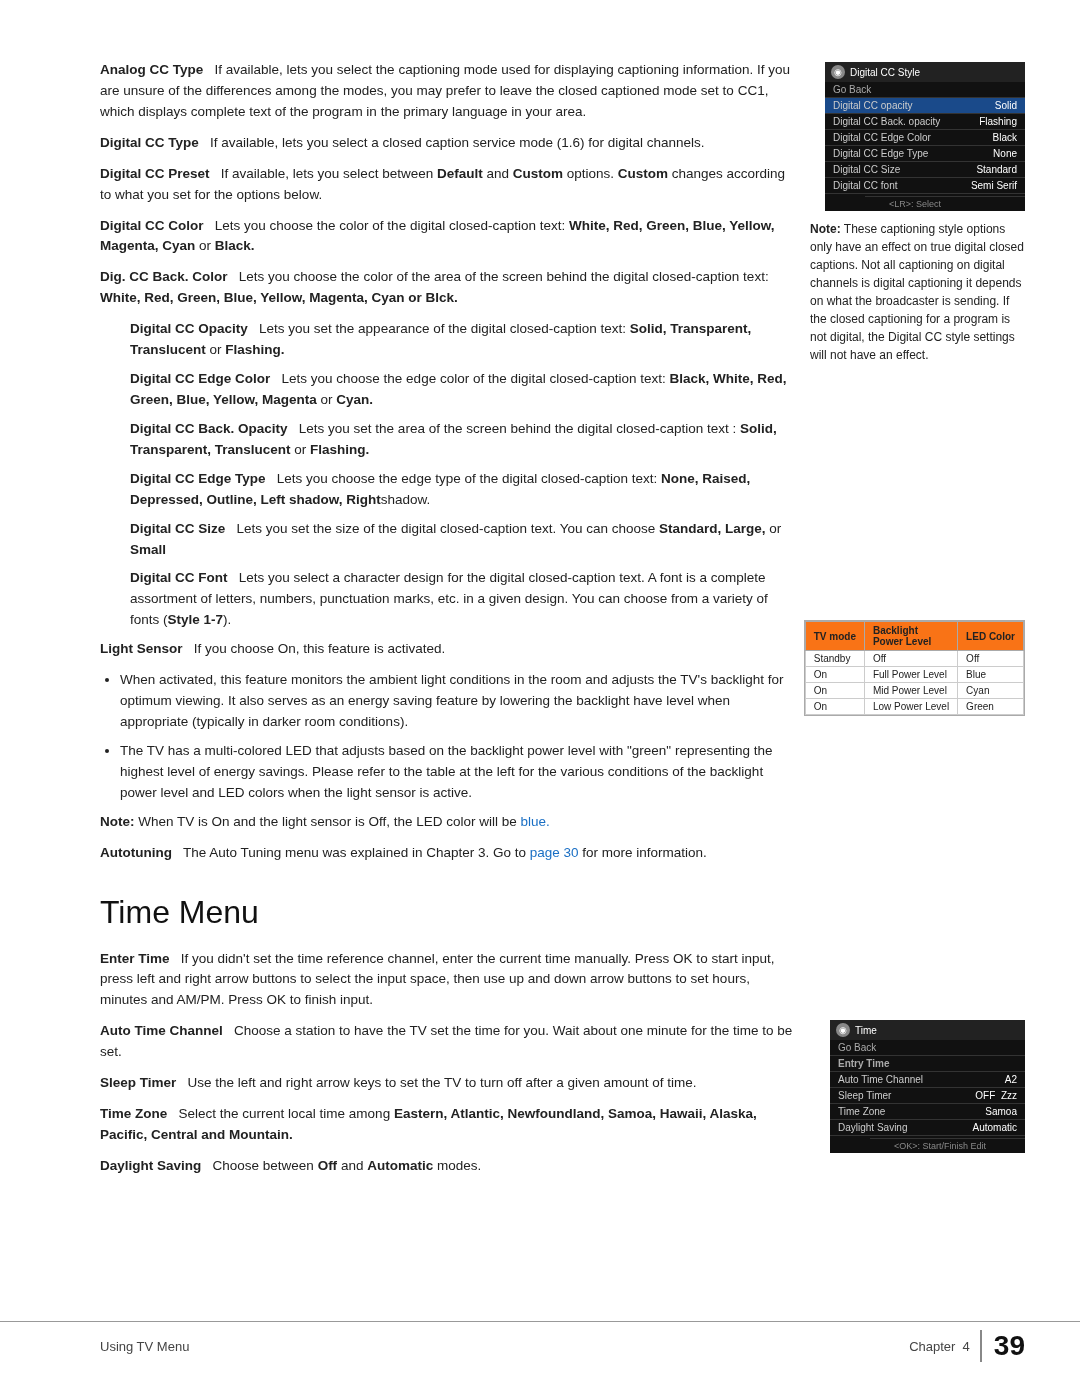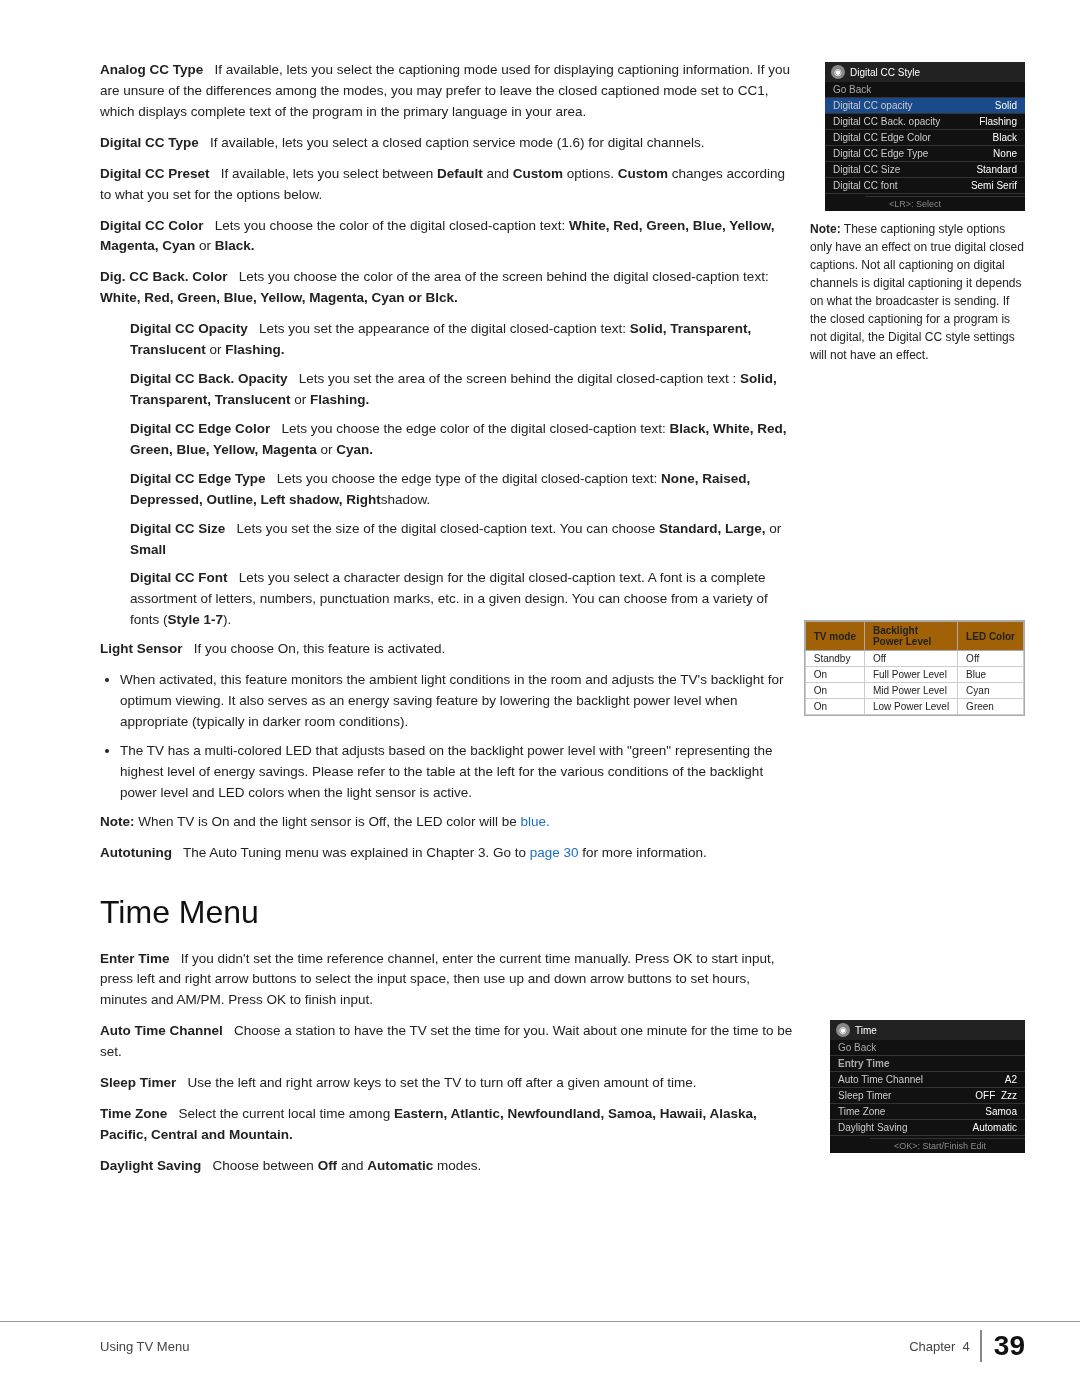--- a/index.html
+++ b/index.html
@@ -112,21 +112,21 @@
       background: #fff;
       border: 1px solid #aaa;
       font-size: 11px;
       min-width: 220px;
     }
     .led-table table {
       width: 100%;
       border-collapse: collapse;
     }
     .led-table th {
-      background: #a16207;
+      background: #f97316;
       padding: 3px 8px;
       text-align: left;
       font-size: 10px;
       font-weight: bold;
       border: 1px solid #aaa;
     }
     .led-table td {
       padding: 2px 8px;
       border: 1px solid #ccc;
       font-size: 10px;
@@ -326,30 +326,30 @@
       <span>Lets you choose the color of the area of the screen behind the digital closed-caption text: <b>White, Red, Green, Blue, Yellow, Magenta, Cyan or Blck.</b></span>
     </div>
 
 
     <div class="para indent-block">
       <span class="term">Digital CC Opacity</span>&nbsp;&nbsp;
       <span>Lets you set the appearance of the digital closed-caption text: <b>Solid, Transparent, Translucent</b> or <b>Flashing.</b></span>
     </div>
 
     <div class="para indent-block">
+      <span class="term">Digital CC Edge Color</span>&nbsp;&nbsp;
+      <span>Lets you choose the edge color of the digital closed-caption text: <b>Black, White, Red, Green, Blue, Yellow, Magenta</b> or <b>Cyan.</b></span>
+    </div>
+
+    <div class="para indent-block">
       <span class="term">Digital CC Back. Opacity</span>&nbsp;&nbsp;
       <span>Lets you set the area of the screen behind the digital closed-caption text : <b>Solid, Transparent, Translucent</b> or <b>Flashing.</b></span>
     </div>
 
     <div class="para indent-block">
-      <span class="term">Digital CC Edge Color</span>&nbsp;&nbsp;
-      <span>Lets you choose the edge color of the digital closed-caption text: <b>Black, White, Red, Green, Blue, Yellow, Magenta</b> or <b>Cyan.</b></span>
-    </div>
-
-    <div class="para indent-block">
       <span class="term">Digital CC Edge Type</span>&nbsp;&nbsp;
       <span>Lets you choose the edge type of the digital closed-caption text: <b>None, Raised, Depressed, Outline, Left shadow, Right</b>shadow.</span>
     </div>
 
     <div class="para indent-block">
       <span class="term">Digital CC Size</span>&nbsp;&nbsp;
       <span>Lets you set the size of the digital closed-caption text. You can choose <b>Standard, Large,</b> or <b>Small</b></span>
     </div>
 
     <div class="para indent-block">
@@ -358,21 +358,21 @@
     </div>
 
 
     <div class="para">
       <span class="term">Light Sensor</span>&nbsp;&nbsp;
       <span>If you choose On, this feature is activated.</span>
     </div>
 
     <ul class="bullet-list">
       <li>
-        When activated, this feature monitors the ambient light conditions in the room and adjusts the TV's backlight for optimum viewing. It also serves as an energy saving feature by lowering the backlight power level when appropriate (typically in darker room conditions).
+        When activated, this feature monitors the ambient light conditions in the room and adjusts the TV's backlight for optimum viewing. It also serves as an energy saving feature by lowering the backlight have level when appropriate (typically in darker room conditions).
       </li>
       <li>
         The TV has a multi-colored LED that adjusts based on the backlight power level with "green" representing the highest level of energy savings. Please refer to the table at the left for the various conditions of the backlight power level and LED colors when the light sensor is active.
       </li>
     </ul>
 
     <div class="para">
       <span style="font-weight:bold;">Note:</span>
       <span> When TV is On and the light sensor is Off, the LED color will be </span>
       <a href="#" class="link-blue">blue.</a>

